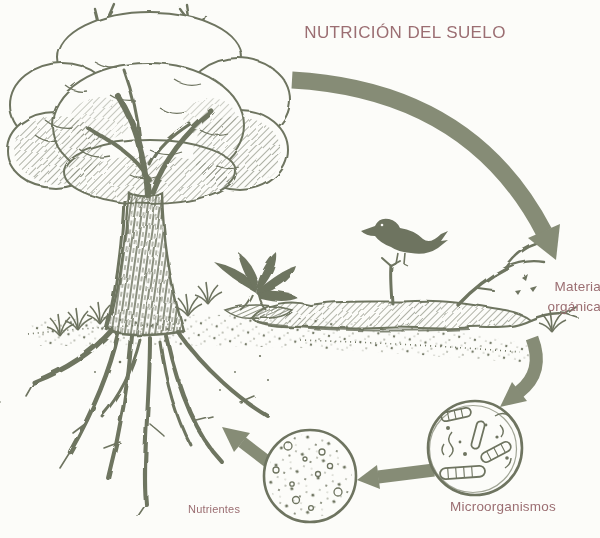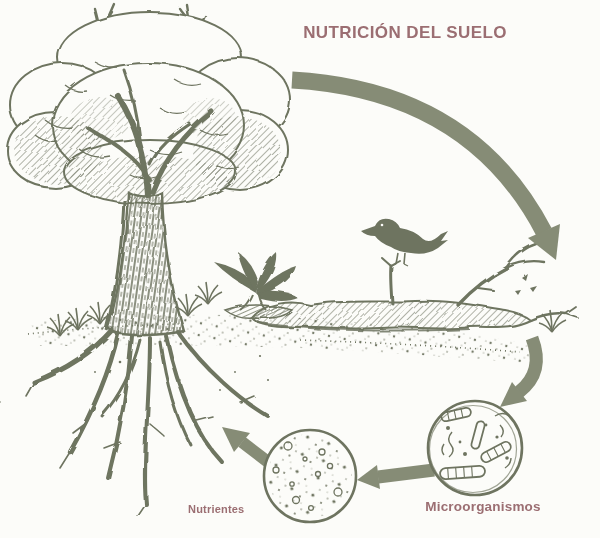--- a/index.html
+++ b/index.html
@@ -3,26 +3,26 @@
 <meta charset="utf-8">
 <style>
   html,body{margin:0;padding:0;background:#e8e8e8;}
   .stage{
     position:relative;width:600px;height:538px;overflow:hidden;
     background:var(--background,#FCFCF9);
     font-family:"Liberation Sans", sans-serif;
   }
   .stage svg{position:absolute;left:0;top:0;}
   .lbl{
-    position:absolute;color:var(--label,#9B6E72);font-weight:bold;
+    position:absolute;color:var(--label,#9B6E72);font-weight:normal;
     line-height:1.3;letter-spacing:.2px;white-space:nowrap;text-align:right;
   }
   .lbl-title{left:405px;top:22px;transform:translateX(-50%);font-size:17px;letter-spacing:.4px;}
   .lbl-materia{left:539px;top:277px;font-size:13.5px;white-space:normal;width:62px;line-height:1.5;}
-  .lbl-micro{left:483px;top:498px;transform:translateX(-50%);font-size:13.5px;}
+  .lbl-micro{left:503px;top:498px;transform:translateX(-50%);font-size:13.5px;}
   .lbl-nutr{left:188px;top:502px;font-size:11px;}
   .ink-stroke{stroke:var(--ink,#6E7460);}
   .ink-fill{fill:var(--ink,#6E7460);}
   .arrow-stroke{stroke:var(--arrow,#868C76);}
   .arrow-fill{fill:var(--arrow,#868C76);}
   .paper-fill{fill:var(--background,#FCFCF9);}
 </style>
 </head>
 <body>
 
@@ -282,15 +282,16 @@
           <circle cx="276" cy="470" r="3"></circle>
         <circle cx="305" cy="459" r="2"></circle>
           <circle cx="330" cy="466" r="2.6"></circle>
         <circle cx="292" cy="484" r="2.2"></circle>
           <circle cx="311" cy="508" r="2.4"></circle>
       </g>
     </g>
   </svg>
 
   <div class="lbl lbl-title">NUTRICIÓN DEL SUELO</div>
+  <div class="lbl lbl-materia">Materia orgánica</div>
   <div class="lbl lbl-micro">Microorganismos</div>
   <div class="lbl lbl-nutr">Nutrientes</div>
 </div>
 
 </body></html>

